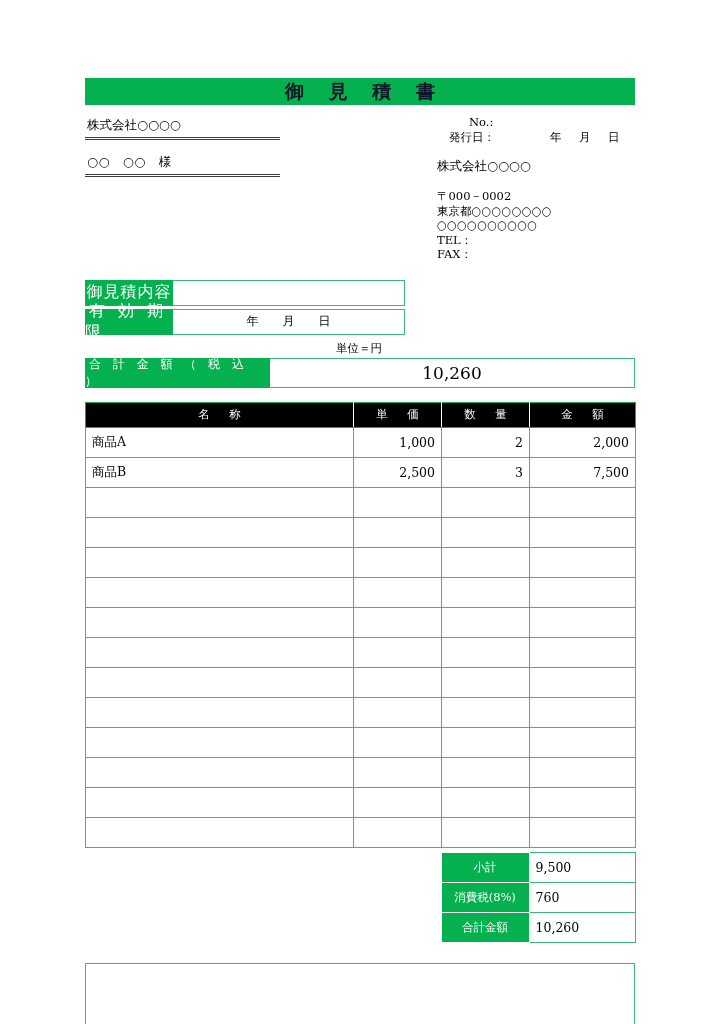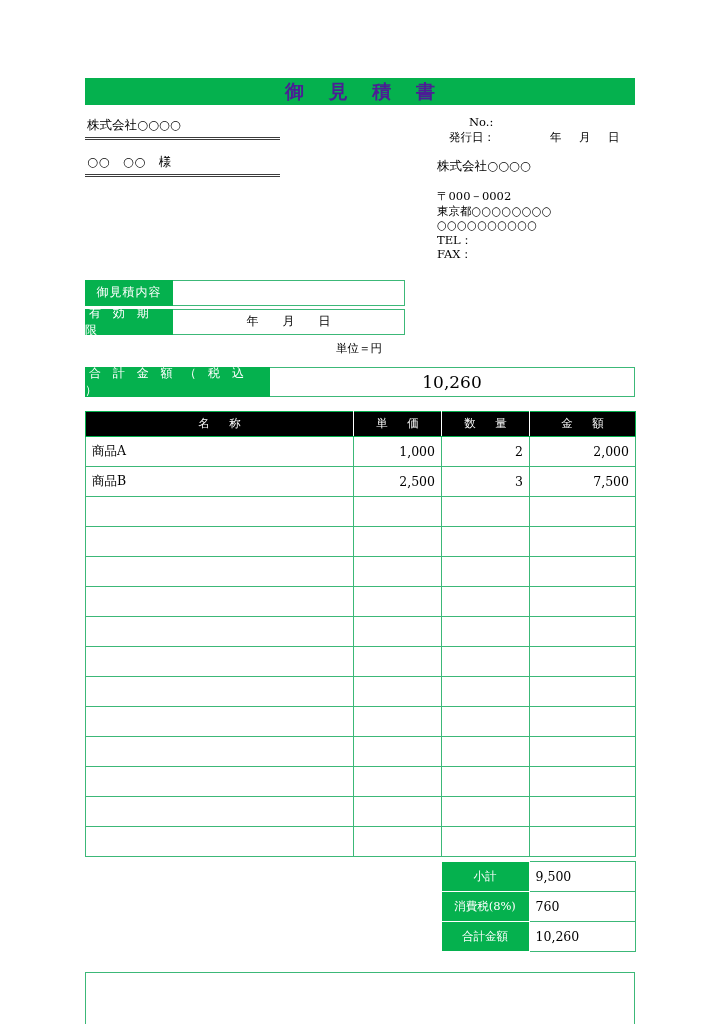--- a/index.html
+++ b/index.html
@@ -19,21 +19,21 @@
     width: 724px;
     height: 1024px;
     padding: 78px 89px 0 85px;
   }
   .sheet { width: 550px; }
 
   
   .title-banner {
     height: 27px;
     background: #05b14e;
-    color: #4c1d95;
+    color: #0f172a;
     display: flex;
     align-items: center;
     justify-content: center;
     font-family: "DejaVu Serif", "Liberation Serif", serif;
     font-size: 19px;
     font-weight: bold;
     letter-spacing: 9px;
     text-indent: 9px;
   }
 
@@ -84,21 +84,21 @@
     display: flex;
     height: 26px;
     margin-bottom: 3px;
   }
   .detail-row:last-child { margin-bottom: 0; }
   .detail-lbl {
     width: 88px;
     background: #05b14e;
     color: #ffffff;
     font-family: "DejaVu Serif", "Liberation Serif", serif;
-    font-size: 12px;
+    font-size: 16px;
     display: flex;
     align-items: center;
     justify-content: center;
     letter-spacing: 1px;
   }
   .detail-lbl.spaced { letter-spacing: 4px; text-indent: 4px; }
   .detail-val {
     flex: 1;
     border: 1.5px solid #3cb878;
     border-left: none;
@@ -118,21 +118,21 @@
     font-family: "DejaVu Serif", "Liberation Serif", serif;
     font-size: 11.5px;
     margin-top: 6px;
     padding-right: 2px;
   }
 
   
   .grand-row {
     display: flex;
     height: 30px;
-    margin-top: 11px;
+    margin-top: 2px;
   }
   .grand-lbl {
     width: 185px;
     background: #05b14e;
     color: #ffffff;
     font-family: "DejaVu Serif", "Liberation Serif", serif;
     font-size: 12px;
     display: flex;
     align-items: center;
     justify-content: center;

